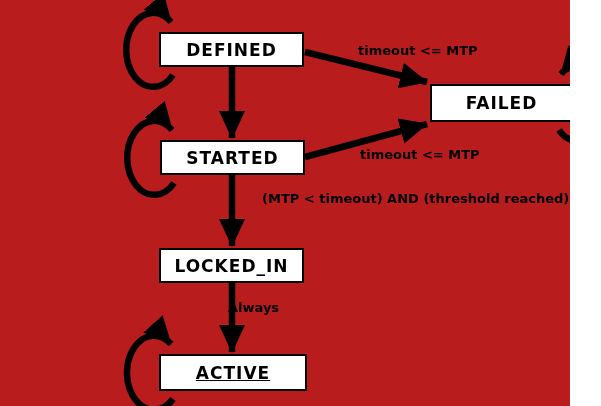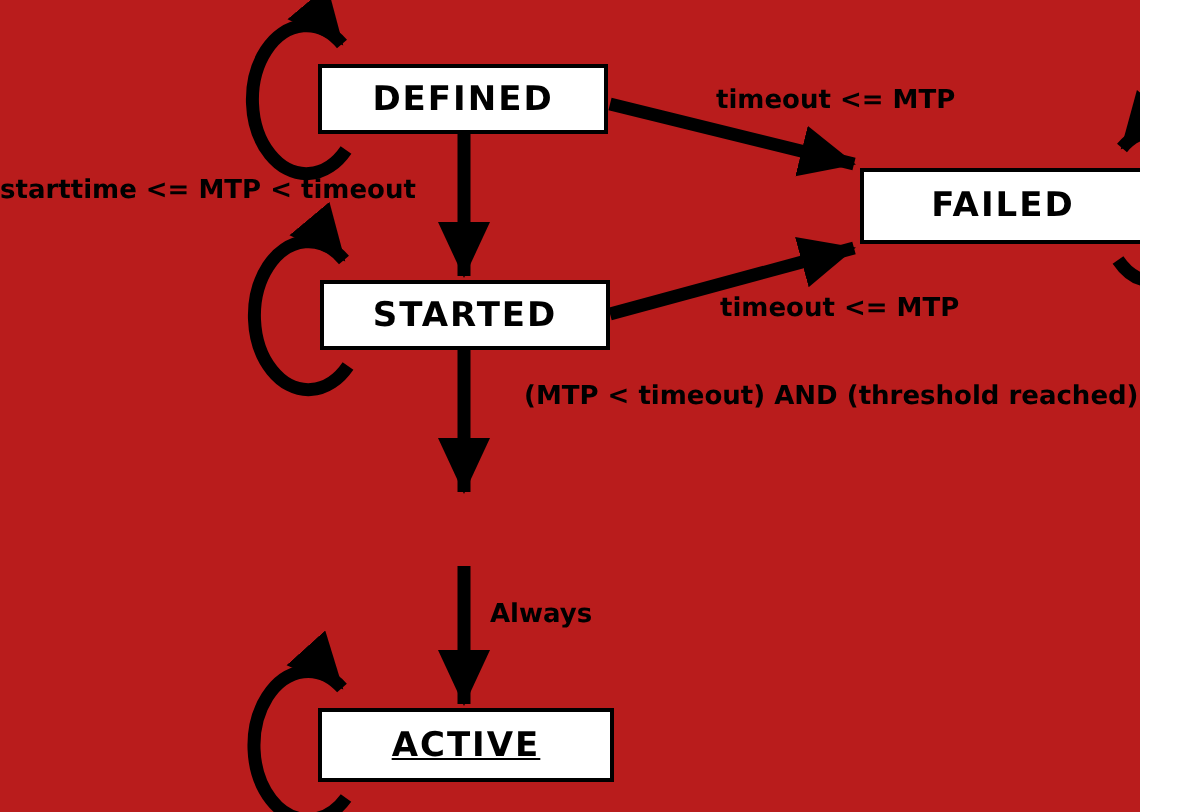--- a/index.html
+++ b/index.html
@@ -68,21 +68,23 @@
     </svg>
     <div class="state" style="left: 159px; top: 32px; width: 145px; height: 35px; background: rgb(255, 255, 255); border-color: rgb(0, 0, 0);">
       <span class="state-label" style="color: rgb(0, 0, 0);">DEFINED</span>
     </div>
     <div class="state" style="left: 160px; top: 140px; width: 145px; height: 35px; background: rgb(255, 255, 255); border-color: rgb(0, 0, 0);">
       <span class="state-label" style="color: rgb(0, 0, 0);">STARTED</span>
     </div>
     <div class="state" style="left: 430px; top: 84px; width: 143px; height: 38px; background: rgb(255, 255, 255); border-color: rgb(0, 0, 0);">
       <span class="state-label" style="color: rgb(0, 0, 0);">FAILED</span>
     </div>
+    <div class="state" style="left: 159px; top: 248px; width: 145px; height: 35px; background: rgb(255, 255, 255); border-color: rgb(0, 0, 0);">
+      <span class="state-label" style="color: rgb(0, 0, 0);">LOCKED_IN</span>
+    </div>
     <div class="state" style="left: 159px; top: 354px; width: 148px; height: 37px; background: rgb(255, 255, 255); border-color: rgb(0, 0, 0); text-decoration: underline;">
       <span class="state-label" style="color: rgb(0, 0, 0);">ACTIVE</span>
     </div>
-    <div class="edge-label" style="left: 0px; top: 88px; color: rgb(0, 0, 0);">starttime &lt;= MTP &lt; timeout</div>
     <div class="edge-label" style="left: 358px; top: 43px; color: rgb(0, 0, 0);">timeout &lt;= MTP</div>
     <div class="edge-label" style="left: 360px; top: 147px; color: rgb(0, 0, 0);">timeout &lt;= MTP</div>
     <div class="edge-label" style="left: 242px; top: 191px; color: rgb(0, 0, 0); margin-left: 20px;">(MTP &lt; timeout) AND (threshold reached)</div>
-    <div class="edge-label" style="left: 245px; top: 300px; color: rgb(0, 0, 0);">Always</div>
+    <div class="edge-label" style="left: 228px; top: 300px; color: rgb(0, 0, 0);">Always</div>
   </div>
 
 </body></html>

